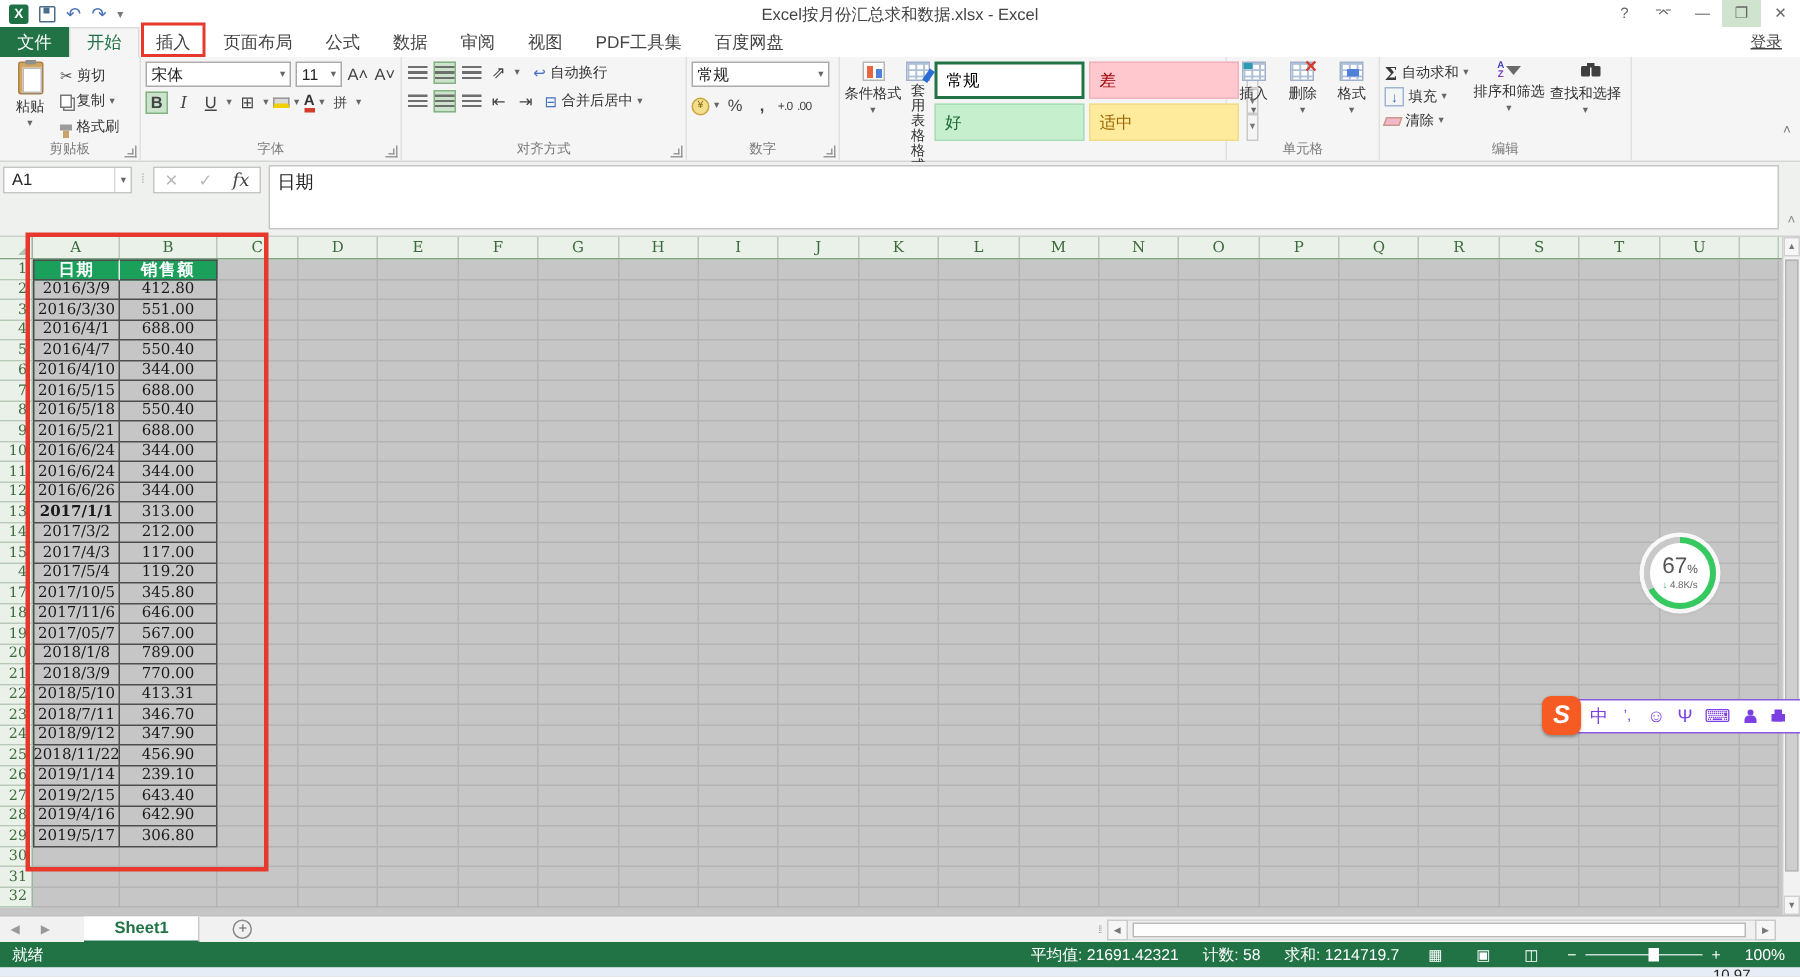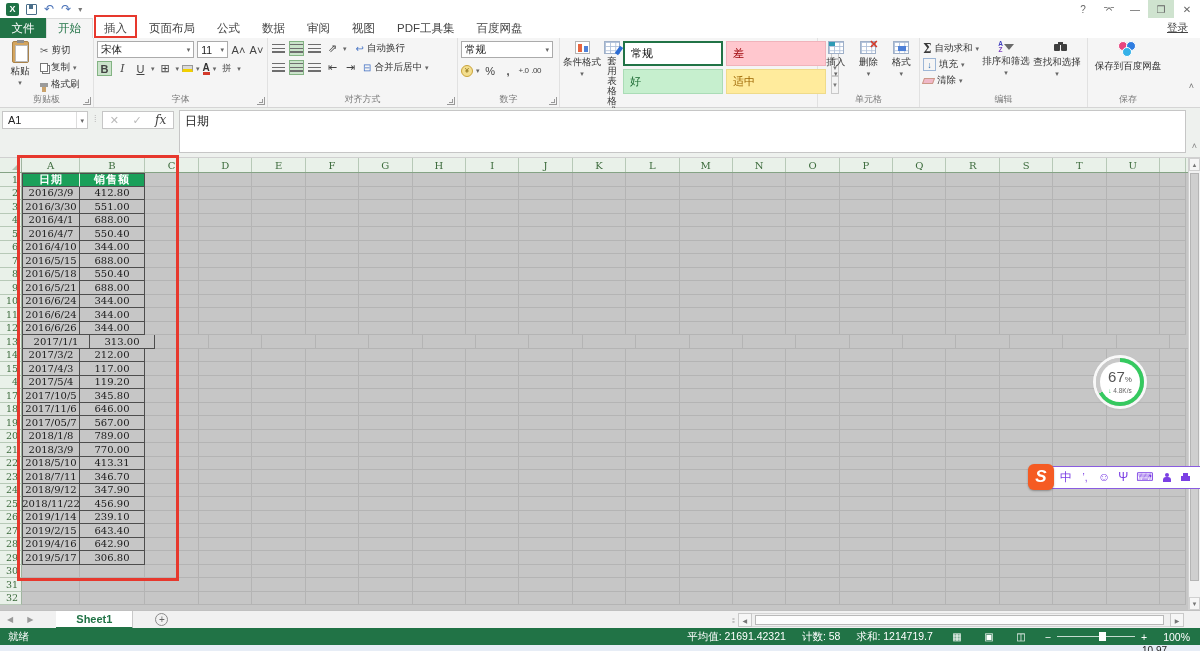--- a/index.html
+++ b/index.html
@@ -150,20 +150,21 @@
 <div>
 
   <div id="titlebar">
     <div class="qat">
       <span class="xl-logo">X</span>
       <span class="save-ic"></span>
       <span class="undo">↶</span>
       <span class="undo">↷</span>
       <span class="qat-dd">▾</span>
     </div>
+    <div id="win-title">Excel按月份汇总求和数据.xlsx - Excel</div>
     <div class="winbtns">
       <span class="winbtn">?</span>
       <span class="winbtn">⌤</span>
       <span class="winbtn">—</span>
       <span class="winbtn rest">❐</span>
       <span class="winbtn">✕</span>
     </div>
   </div>
 
   <div id="tabrow">
@@ -382,31 +383,20 @@
           <span style="height:13px;display:flex;align-items:center">
               <span class="binoc"></span>
             </span>
           <span>查找和选择</span>
             <span class="dd">▾</span>
         </div>
       </div>
       <div class="rg-lab">编辑</div>
     </div>
 
-    <div class="rg" style="width:80px;border-right:none">
-      <div class="bb" style="width:100%">
-        <span class="baidu-ic">
-          <i style="left:0;top:0;background:#e8457f"></i>
-            <i style="left:8px;top:0;background:#2f7de1"></i>
-            <i style="left:4px;top:6px;background:#35b1e8"></i>
-        </span>
-        <span style="white-space:normal;line-height:11px">保存到百度网盘</span>
-      </div>
-      <div class="rg-lab">保存</div>
-    </div>
 
     <div id="ribbon-collapse">˄</div>
   </div>
 
   <div id="fbar">
     <div id="namebox">
         <span>A1</span>
         <span class="dd">▾</span>
       </div>
     <div id="fxdots">⁞</div>
@@ -741,21 +731,21 @@
           <div class="cell" style="width: 53.4px;"></div>
           <div class="cell" style="width: 53.4px;"></div>
           <div class="cell" style="width: 53.4px;"></div>
           <div class="cell" style="width: 53.4px;"></div>
           <div class="cell" style="width: 53.4px;"></div>
           <div class="cell" style="width: 53.4px;"></div>
           <div class="cell" style="width: 26px;"></div>
         </div>
         <div class="grow">
           <div class="rh">13</div>
-          <div class="cell tcell first" style="width: 68px;">2017/1/1</div>
+          <div class="cell tcell first" style="width: 58px; font-weight: bold;">2017/1/1</div>
           <div class="cell tcell" style="width: 65px;">313.00</div>
           <div class="cell" style="width: 54px;"></div>
           <div class="cell" style="width: 53.4px;"></div>
           <div class="cell" style="width: 53.4px;"></div>
           <div class="cell" style="width: 53.4px;"></div>
           <div class="cell" style="width: 53.4px;"></div>
           <div class="cell" style="width: 53.4px;"></div>
           <div class="cell" style="width: 53.4px;"></div>
           <div class="cell" style="width: 53.4px;"></div>
           <div class="cell" style="width: 53.4px;"></div>

